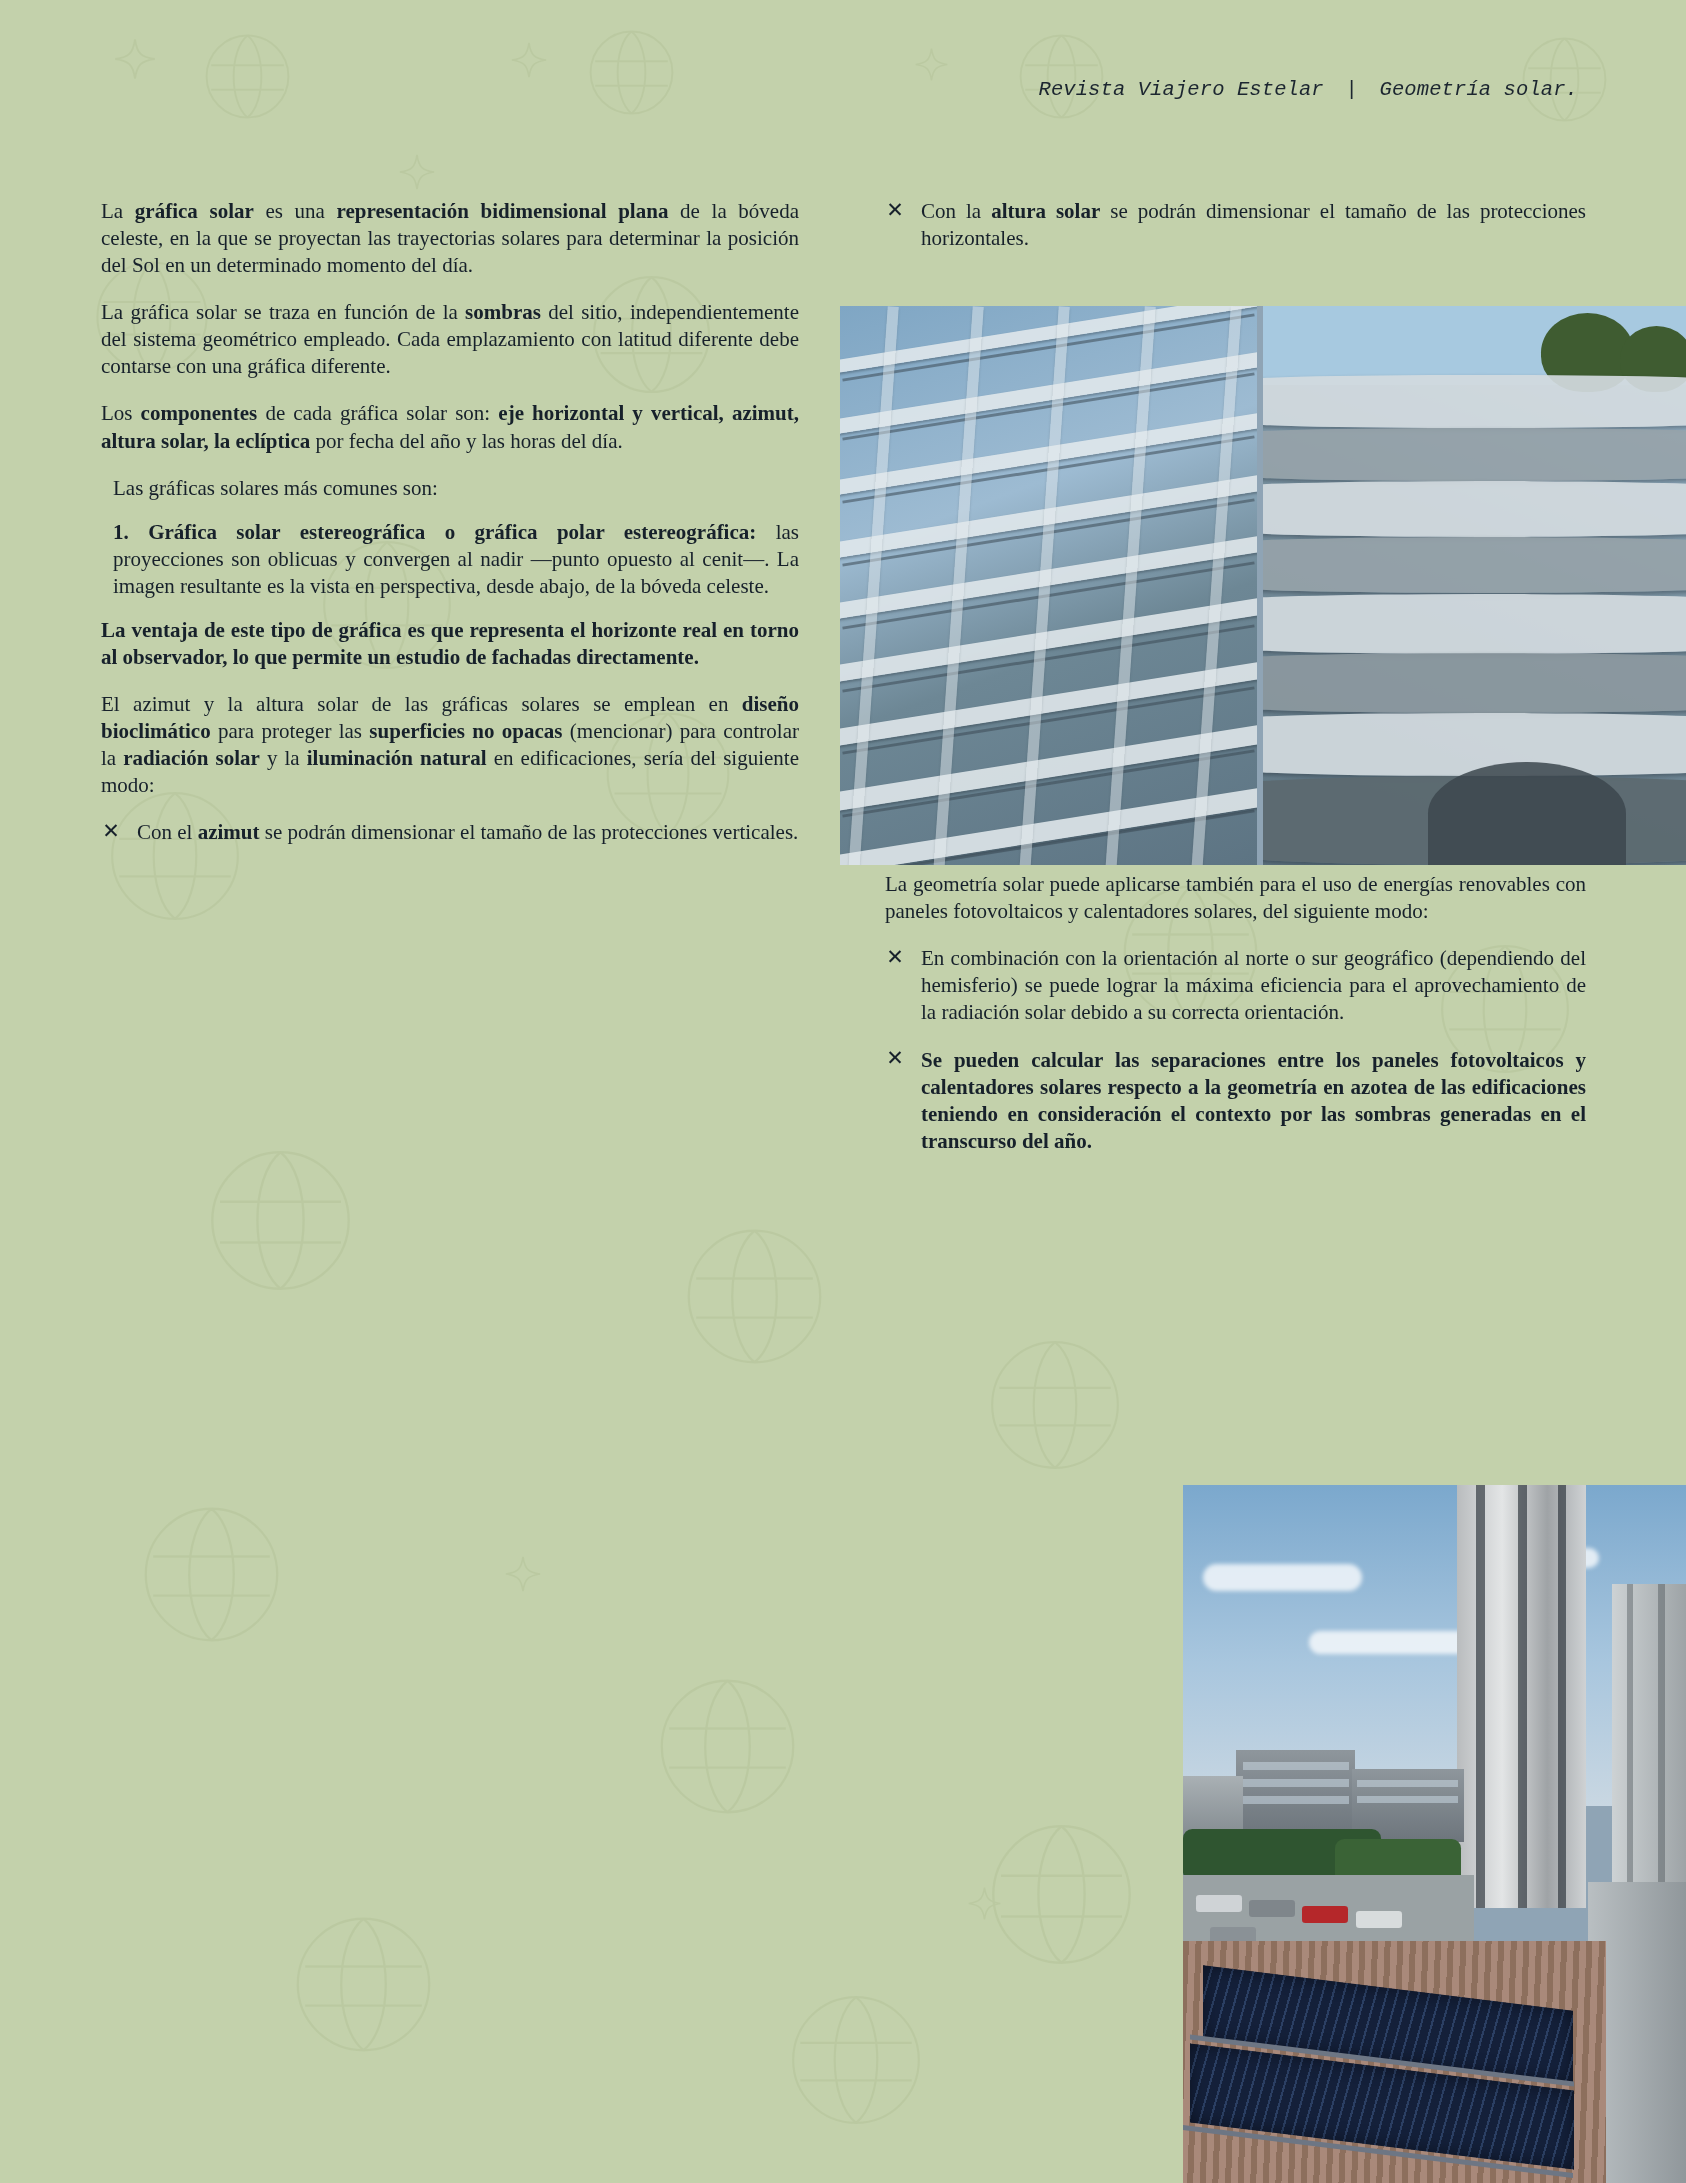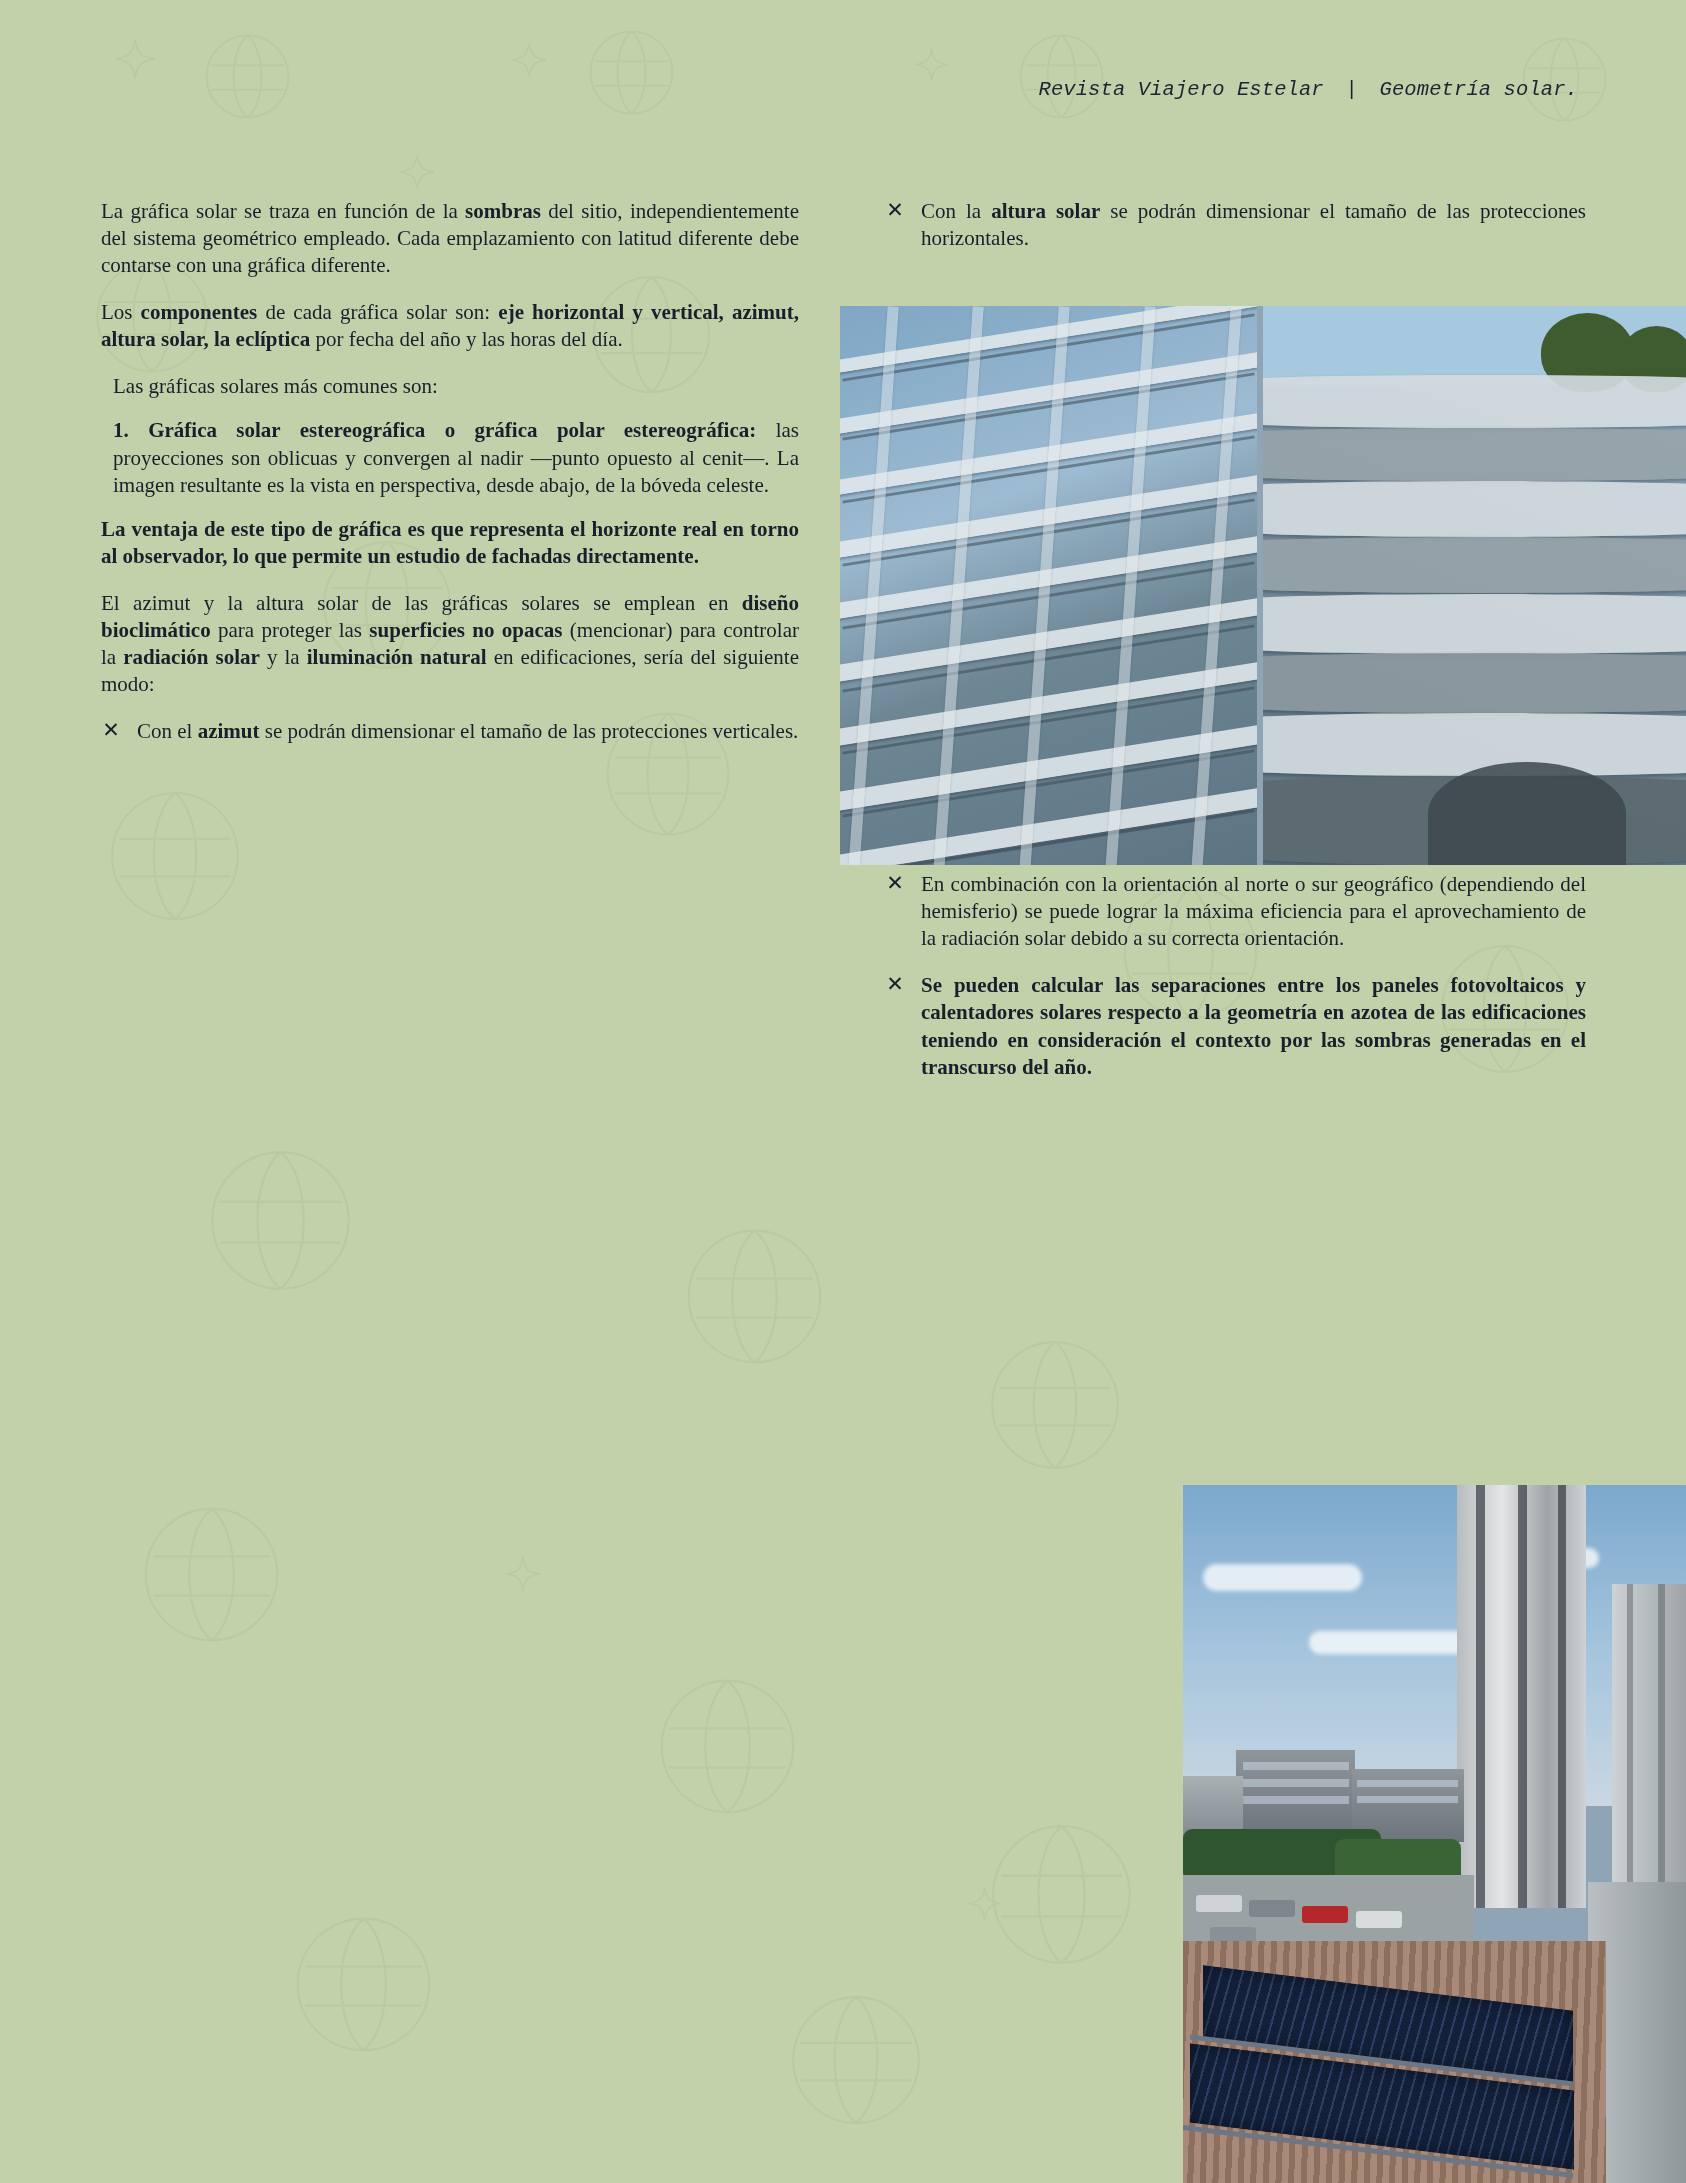--- a/index.html
+++ b/index.html
@@ -263,20 +263,21 @@
 
     <div class="header">
       <span>Revista Viajero Estelar</span>
       <span class="sep">|</span>
       <span>Geometría solar.</span>
     </div>
 
     <div class="col left">
 
 
+      <p><span>La </span><b>gráfica solar</b><span> es una </span><b>representación bidimensional plana</b><span> de la bóveda celeste, en la que se proyectan las trayectorias solares para determinar la posición del Sol en un determinado momento del día.</span></p>
 
       <p><span>La gráfica solar se traza en función de la </span><b>sombras</b><span> del sitio, independientemente del sistema geométrico empleado. Cada emplazamiento con latitud diferente debe contarse con una gráfica diferente.</span></p>
 
       <p><span>Los </span><b>componentes</b><span> de cada gráfica solar son: </span><b>eje horizontal y vertical, azimut, altura solar, la eclíptica</b><span> por fecha del año y las horas del día.</span></p>
 
       <p class="tight"><span>Las gráficas solares más comunes son:</span></p>
 
       <p class="indent tight"><b>1. Gráfica solar estereográfica o gráfica polar estereográfica:</b><span> las proyecciones son oblicuas y convergen al nadir —punto opuesto al cenit—. La imagen resultante es la vista en perspectiva, desde abajo, de la bóveda celeste.</span></p>
 
 
@@ -292,20 +293,21 @@
 
     <div class="col right">
 
       <div class="bullet">
         <span class="mark">✕</span>
         <span>Con la </span><b>altura solar</b><span> se podrán dimensionar el tamaño de las protecciones horizontales.</span>
       </div>
 
       <div style="height:599px"></div>
 
+      <p><span>La geometría solar puede aplicarse también para el uso de energías renovables con paneles fotovoltaicos y calentadores solares, del siguiente modo:</span></p>
 
       <div class="bullet">
         <span class="mark">✕</span>
         <span>En combinación con la orientación al norte o sur geográfico (dependiendo del hemisferio) se puede lograr la máxima eficiencia para el aprovechamiento de la radiación solar debido a su correcta orientación.</span>
       </div>
 
       <div class="bullet" style="padding-right:0;">
         <span class="mark">✕</span>
         <span style="display:block;shape-outside:none;font-weight:bold;">Se pueden calcular las separaciones entre los paneles fotovoltaicos y calentadores solares respecto a la geometría en azotea de las edificaciones teniendo en consideración el contexto por las sombras generadas en el transcurso del año.</span>
       </div>

